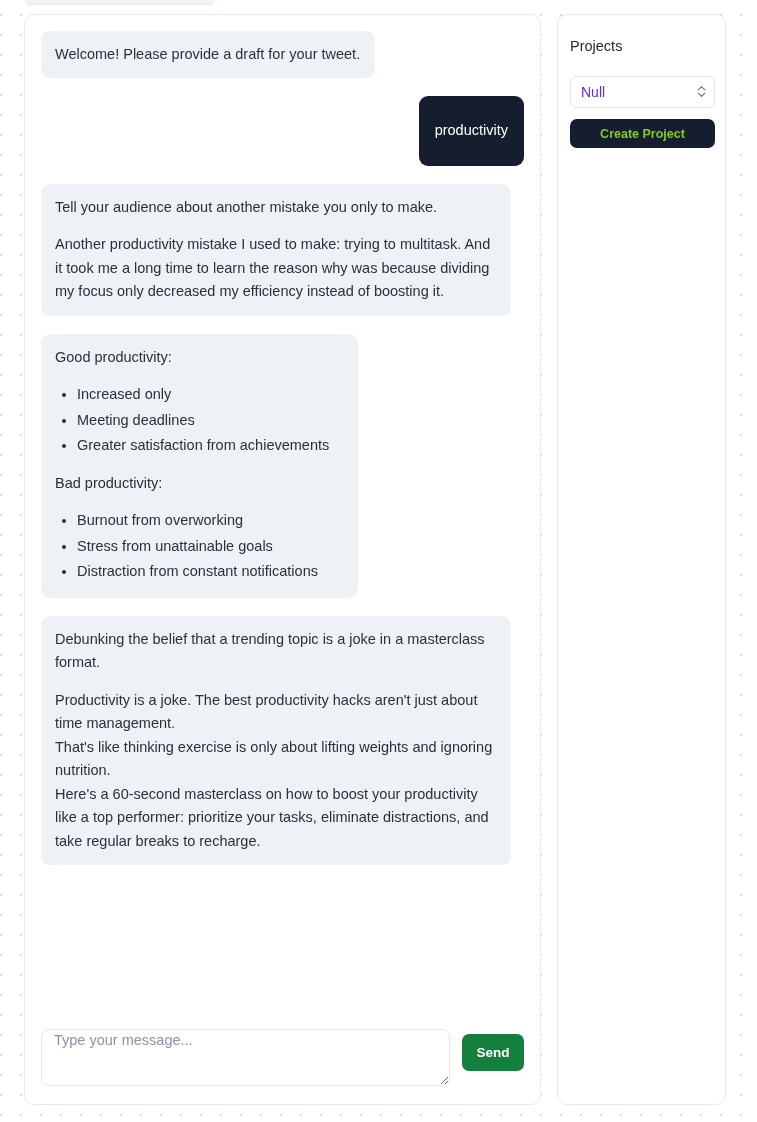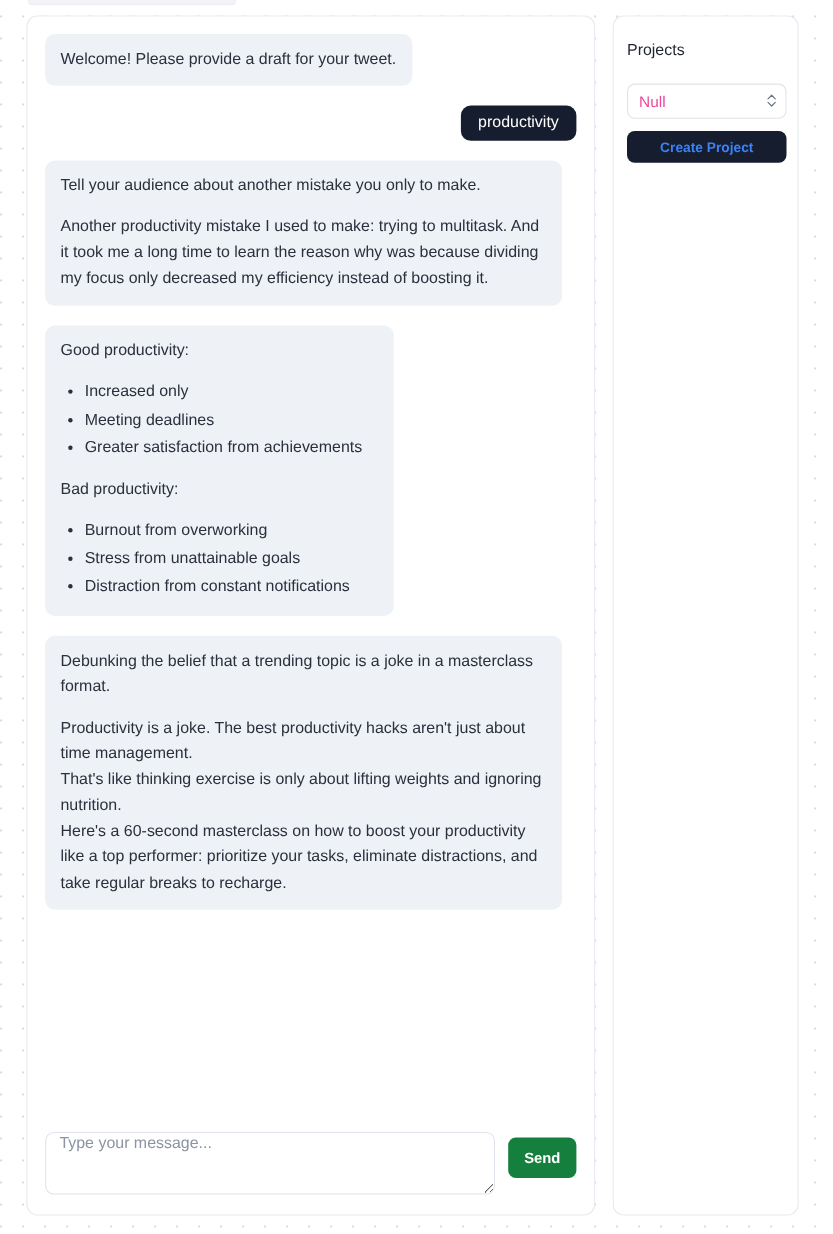--- a/index.html
+++ b/index.html
@@ -63,21 +63,21 @@
     max-width: 470px;
   }
   .bubble.bot {
     background: #eef1f6;
     color: #2a303c;
   }
   .bubble.user {
     background: #161d2f;
     color: #ffffff;
     font-size: 14.5px;
-    padding: 4px 16px;
+    padding: 23px 16px;
     border-radius: 9px;
   }
   .bubble p { margin: 0 0 14px 0; }
   .bubble p:last-child { margin-bottom: 0; }
   .bubble ul {
     margin: 0 0 14px 0;
     padding-left: 22px;
     list-style-type: disc;
   }
   .bubble ul:last-child { margin-bottom: 0; }
@@ -141,21 +141,21 @@
     margin: 7px 0 22px 0;
   }
   .project-select {
     width: 145px; height: 32px;
     border: 1px solid #dfe3ea;
     border-radius: 7px;
     background: #ffffff;
     padding: 0 24px 0 10px;
     font-family: "Liberation Sans", sans-serif;
     font-size: 14px;
-    color: #ec4899;
+    color: #6d28d9;
     appearance: none;
     -webkit-appearance: none;
     outline: none;
     cursor: pointer;
   }
   .select-wrap { position: relative; display: inline-block; }
   .select-chevrons {
     position: absolute;
     right: 9px; top: 50%;
     transform: translateY(-50%);
@@ -163,21 +163,21 @@
     color: #6b7280;
     font-size: 9px;
     line-height: 7px;
     text-align: center;
   }
   .create-project-button {
     display: block;
     width: 145px; height: 29px;
     margin-top: 11px;
     background: #161d2f;
-    color: #3b82f6;
+    color: #84cc16;
     border: none;
     border-radius: 7px;
     font-family: "Liberation Sans", sans-serif;
     font-size: 12.5px;
     font-weight: bold;
     cursor: pointer;
   }
 </style>
 </head>
 <body>

